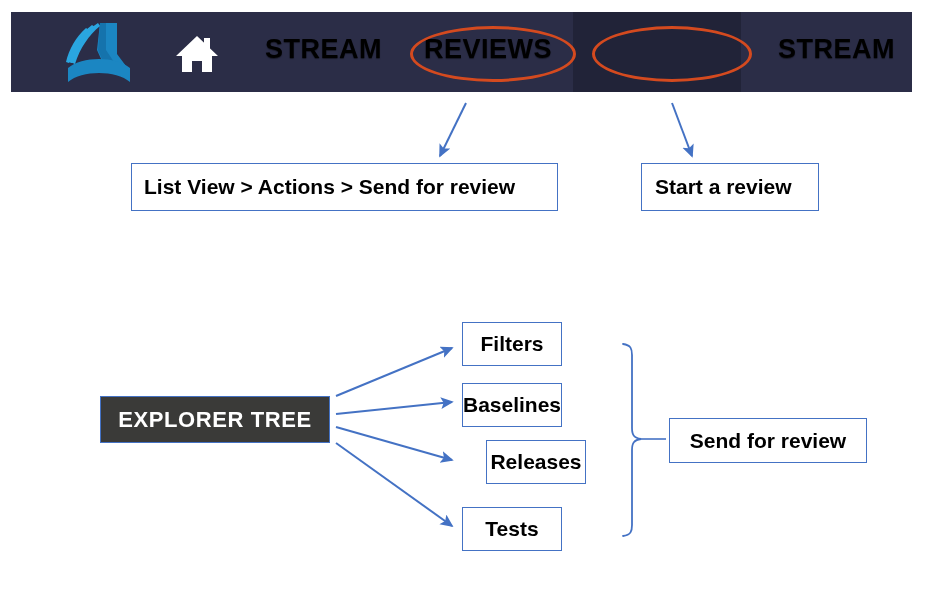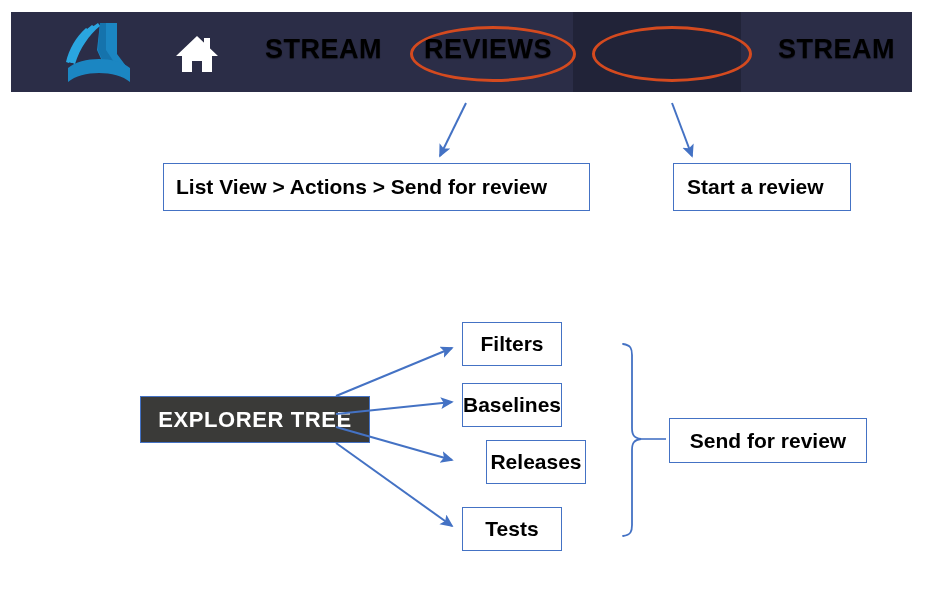--- a/index.html
+++ b/index.html
@@ -96,21 +96,20 @@
     background: #ffffff;
     border: 1.5px solid #4472c4;
     display: flex;
     align-items: center;
     justify-content: center;
     color: #000000;
     font-family: "Liberation Sans", sans-serif;
     font-weight: bold;
     font-size: 21px;
     white-space: nowrap;
-    margin-left: 32px;
   }
   .callout-listview {
     left: 131px;
     top: 163px;
     width: 427px;
     height: 48px;
     justify-content: flex-start;
     padding-left: 12px;
   }
   .callout-startreview {
@@ -133,21 +132,20 @@
     background: #3a3a38;
     border: 1px solid #4472c4;
     display: flex;
     align-items: center;
     justify-content: center;
     color: #ffffff;
     font-family: "Liberation Sans", sans-serif;
     font-weight: bold;
     font-size: 22px;
     letter-spacing: 0.6px;
-    margin-left: 40px;
   }
 
   
   .tree-box {
     position: absolute;
     left: 462px;
     width: 100px;
     height: 44px;
     box-sizing: border-box;
     background: #ffffff;

